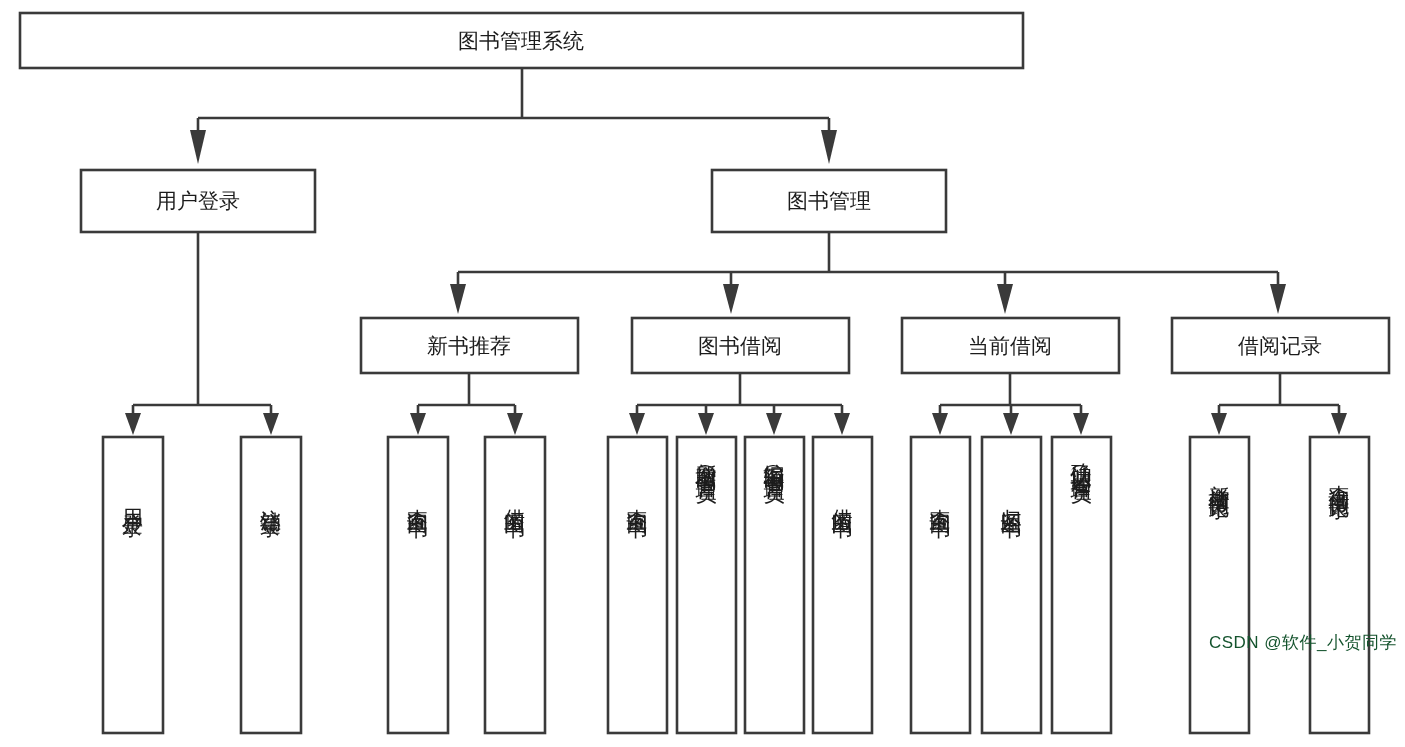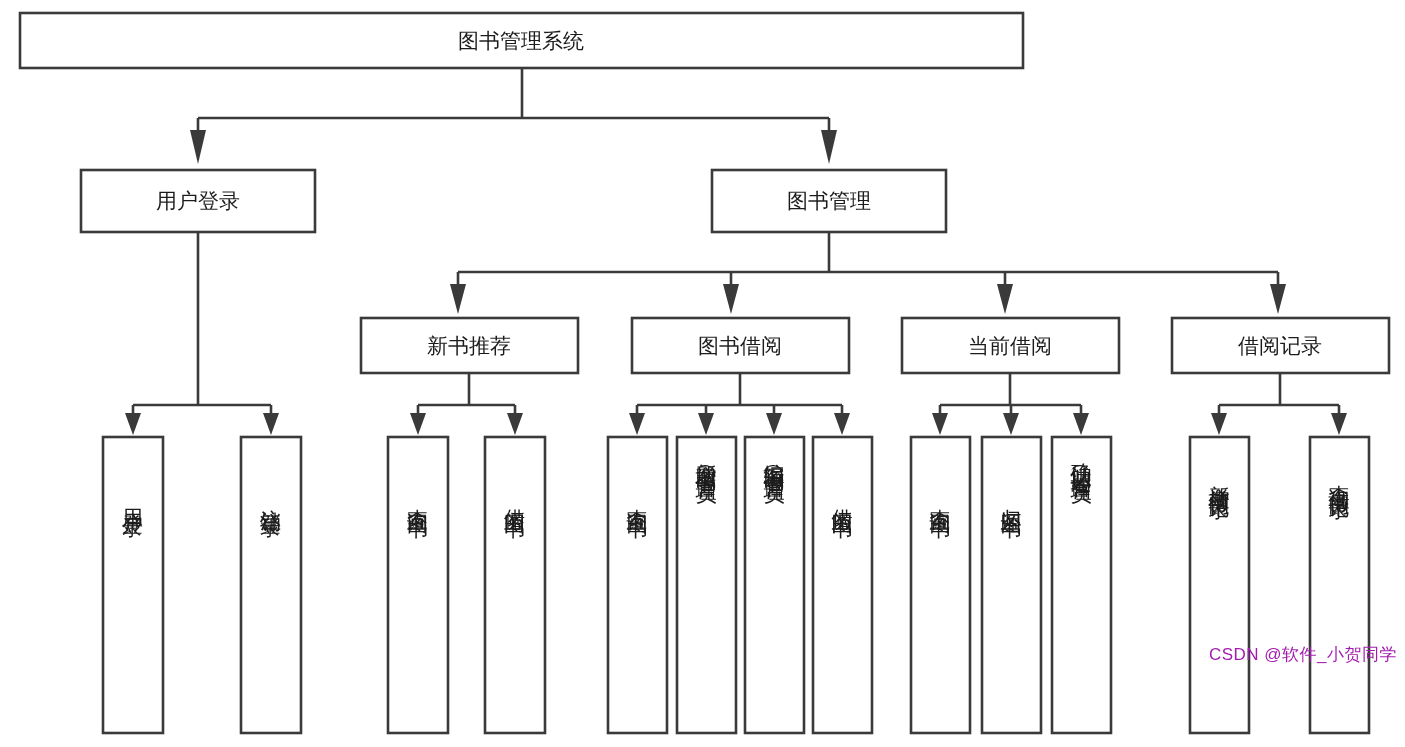--- a/index.html
+++ b/index.html
@@ -62,24 +62,24 @@
     font-family: "Liberation Sans", "DejaVu Sans", sans-serif;
     font-size: 21px;
     line-height: 1.0;
     color: #1c1c1c;
     letter-spacing: 3px;
     white-space: nowrap;
   }
   #watermark {
     position: absolute;
     right: 8px;
-    bottom: 4px;
+    bottom: 16px;
     font-family: "Liberation Sans", "DejaVu Sans", sans-serif;
     font-size: 17px;
-    color: #a21caf;
+    color: #14532d;
     letter-spacing: 0.5px;
     white-space: nowrap;
   }
 </style>
 </head>
 <body>
 
 <div id="diagram-root">
 
   <svg id="flow-svg" viewBox="0 0 1405 747">

